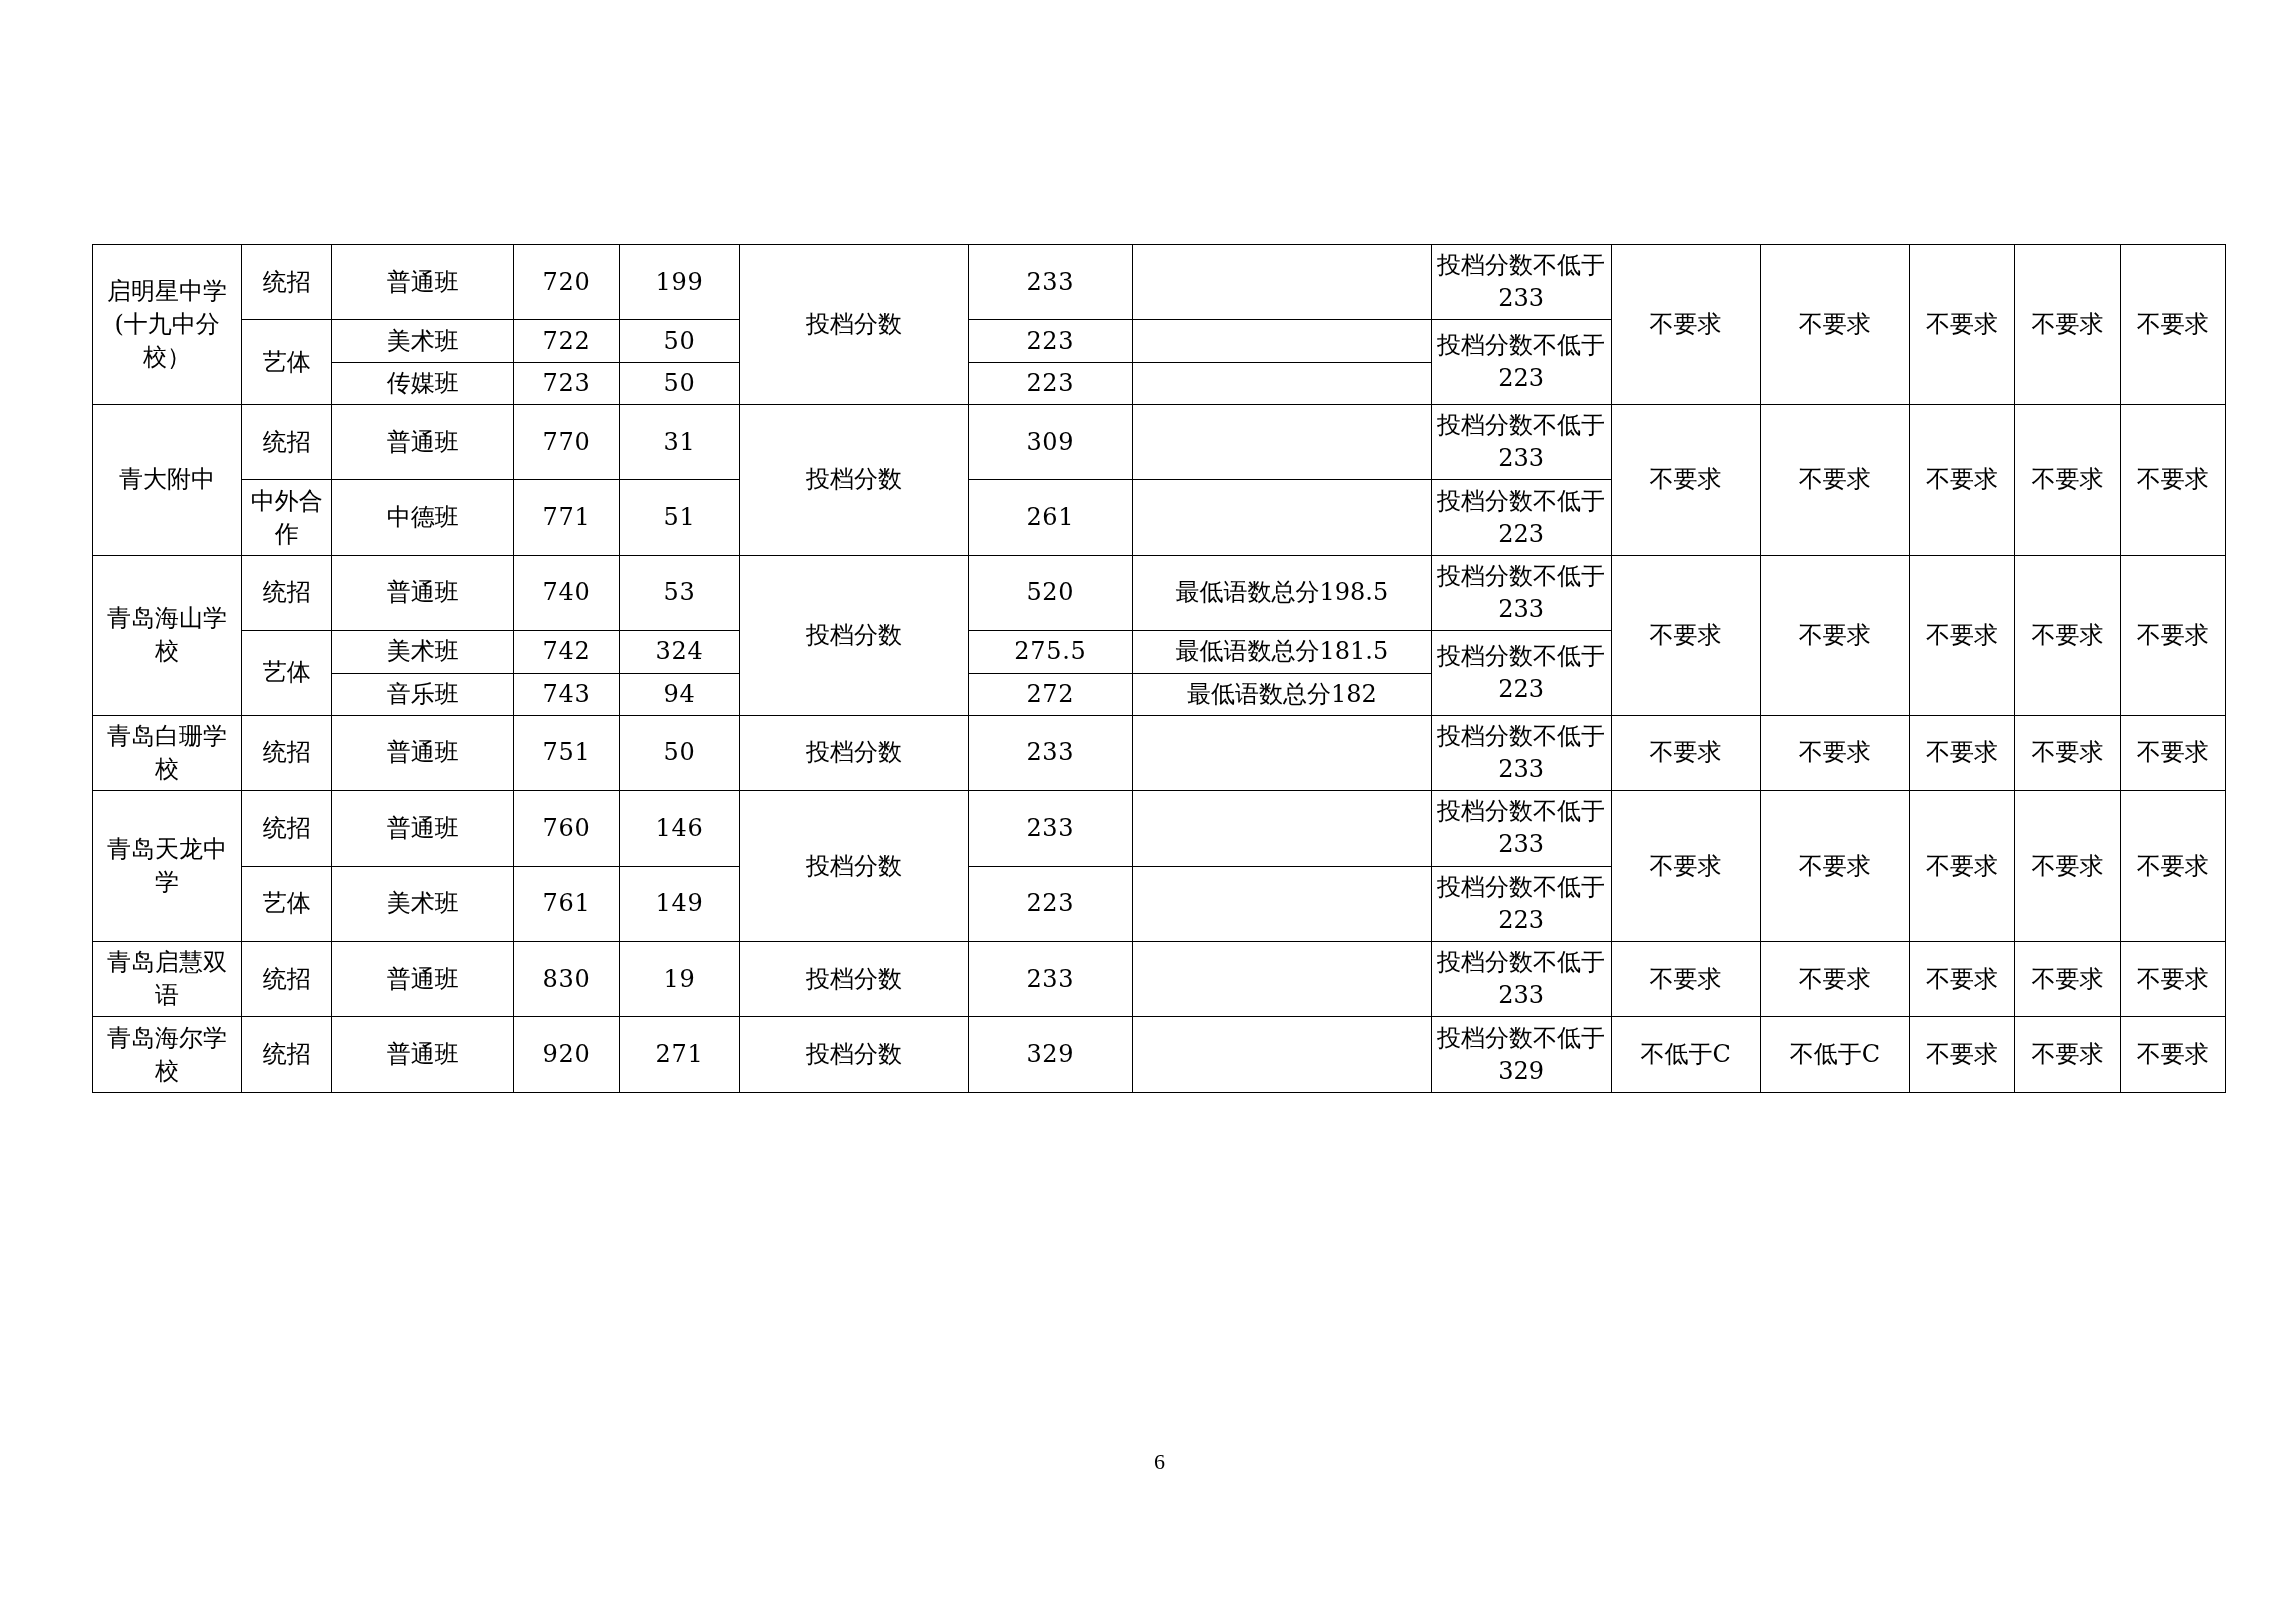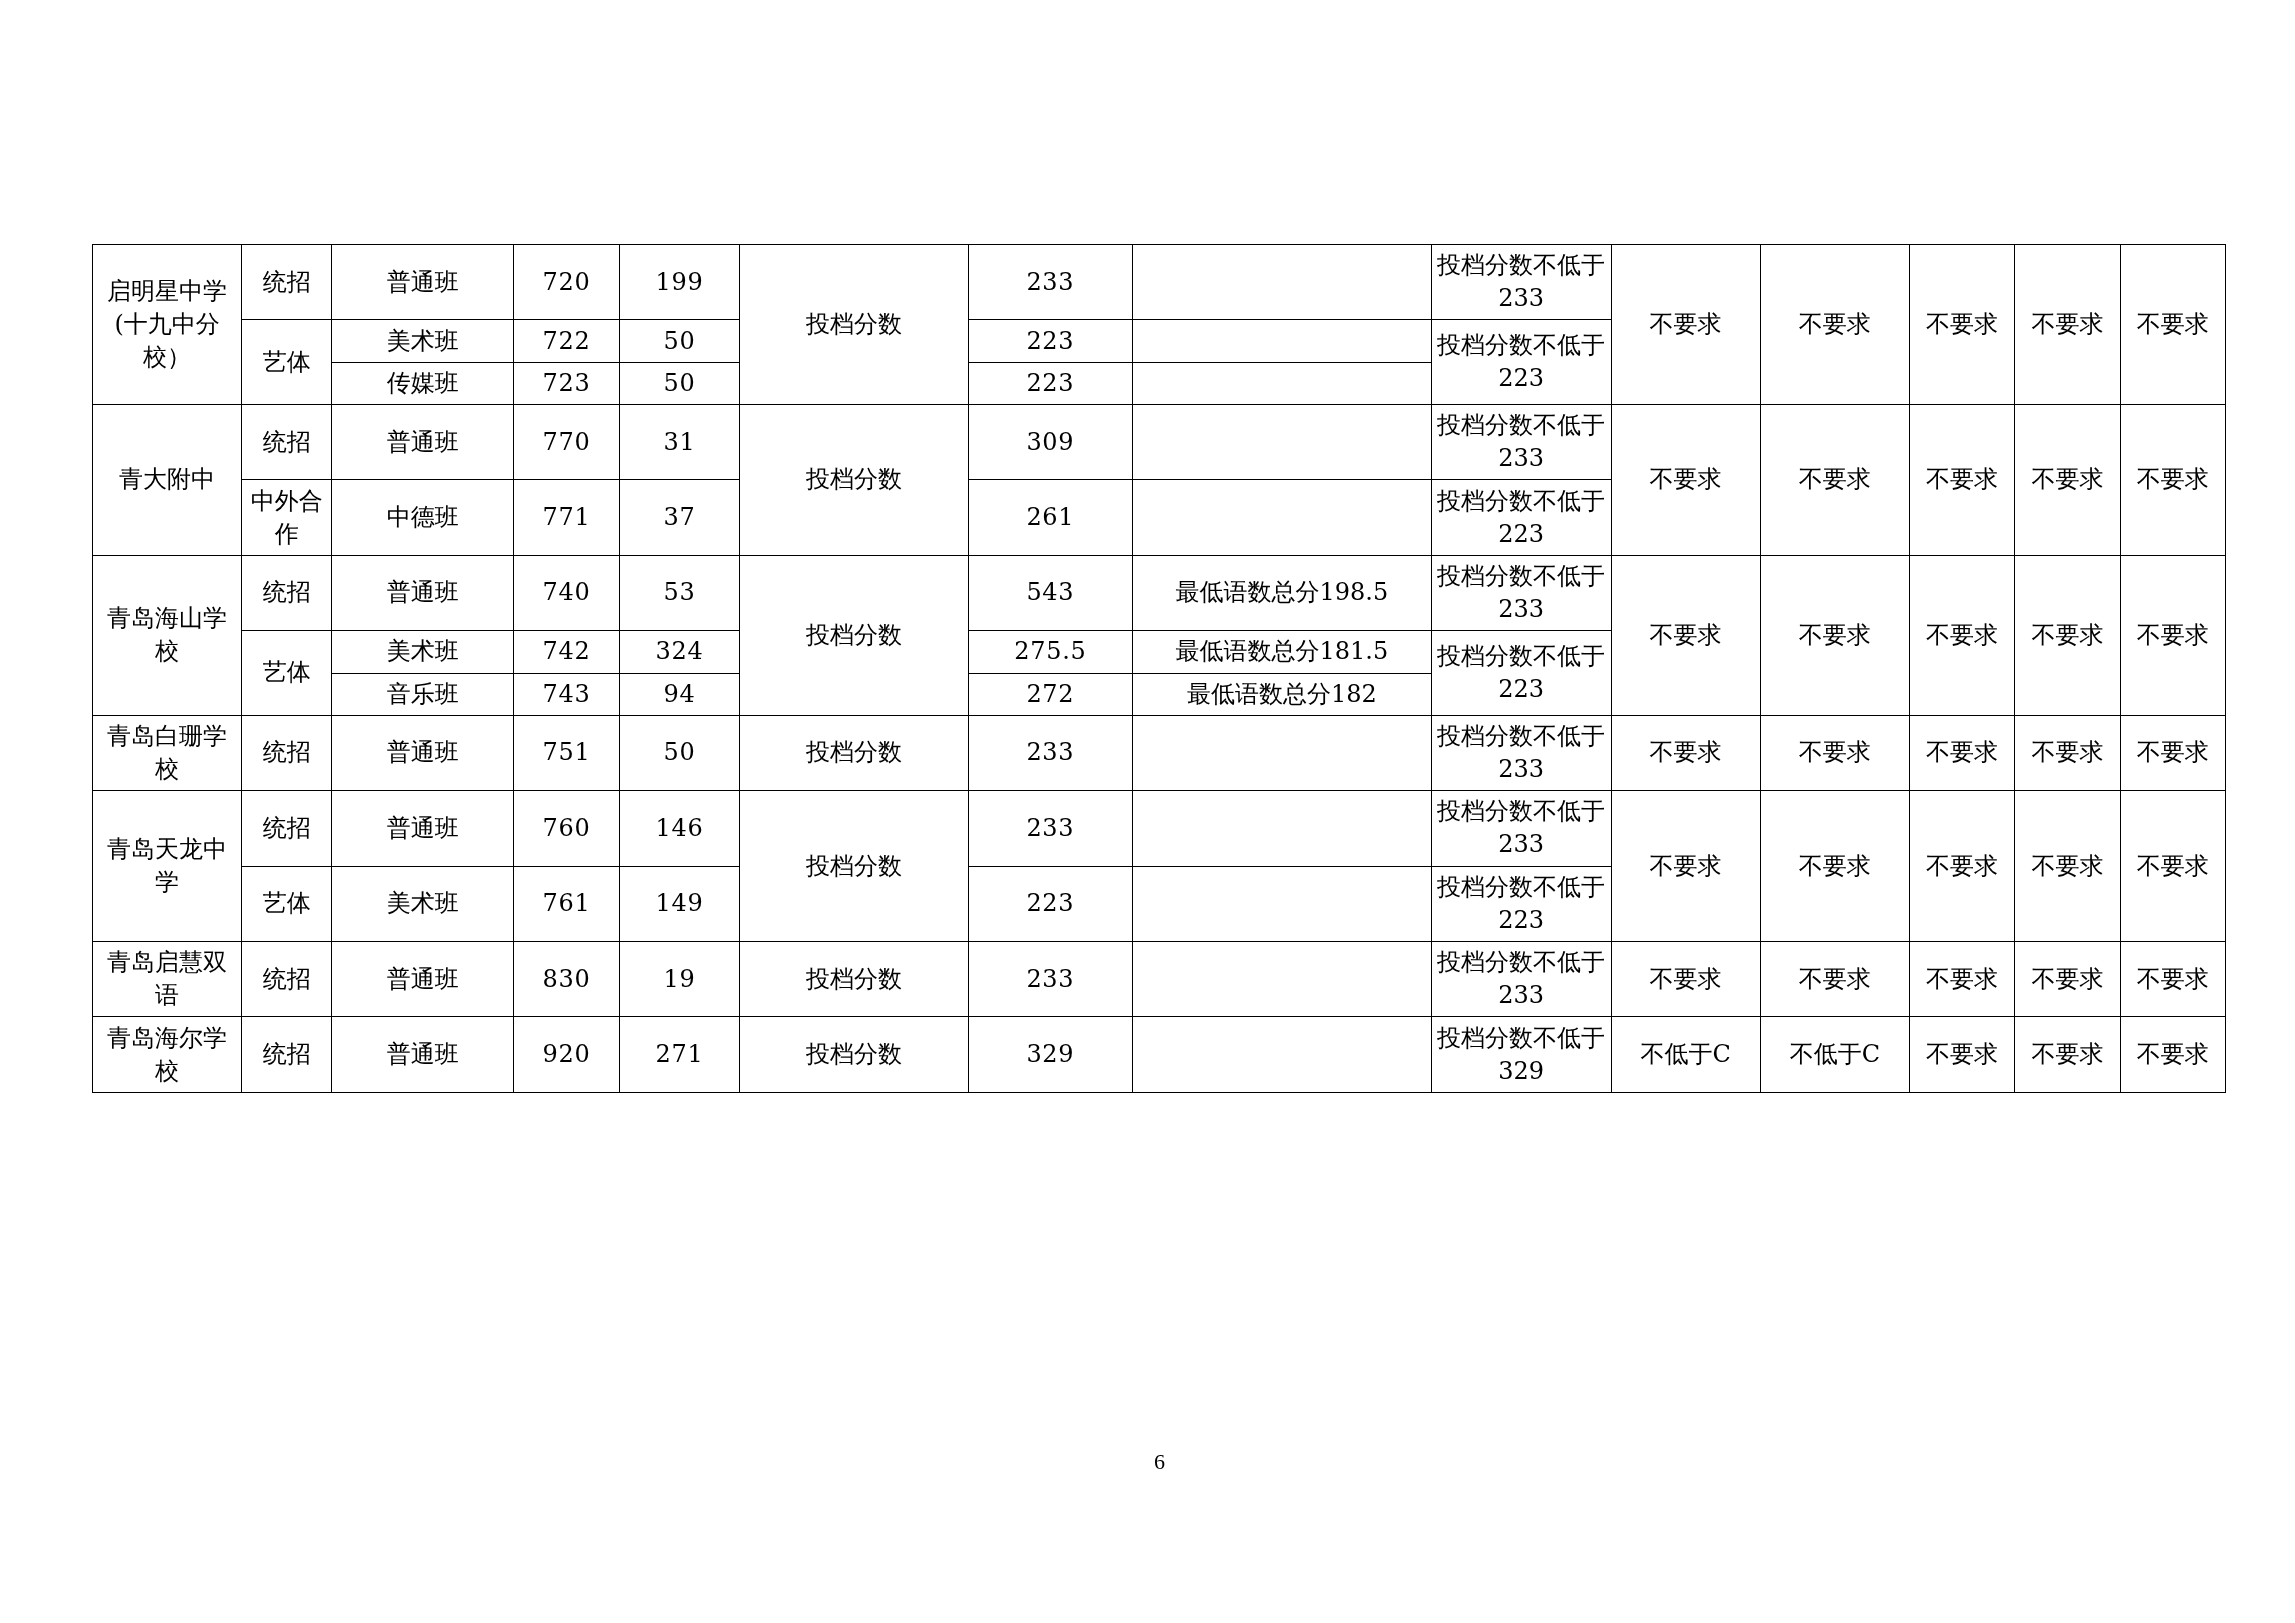--- a/index.html
+++ b/index.html
@@ -124,33 +124,33 @@
           <td class="cell-req" rowspan="2">不要求</td>
           <td class="cell-req" rowspan="2">不要求</td>
           <td class="cell-req" rowspan="2">不要求</td>
           <td class="cell-req" rowspan="2">不要求</td>
           <td class="cell-req" rowspan="2">不要求</td>
         </tr>
         <tr>
           <td class="narrow">中外合作</td>
           <td>中德班</td>
           <td class="num">771</td>
-          <td class="num">37</td>
+          <td class="num">51</td>
           <td class="num">261</td>
           <td class="cell-note"></td>
           <td class="cell-req">投档分数不低于223</td>
         </tr>
         <tr>
           <td class="cell-school" rowspan="3">青岛海山学校</td>
           <td class="narrow">统招</td>
           <td>普通班</td>
           <td class="num">740</td>
           <td class="num">53</td>
           <td rowspan="3">投档分数</td>
-          <td class="num">543</td>
+          <td class="num">520</td>
           <td class="cell-note">最低语数总分198.5</td>
           <td class="cell-req">投档分数不低于233</td>
           <td class="cell-req" rowspan="3">不要求</td>
           <td class="cell-req" rowspan="3">不要求</td>
           <td class="cell-req" rowspan="3">不要求</td>
           <td class="cell-req" rowspan="3">不要求</td>
           <td class="cell-req" rowspan="3">不要求</td>
         </tr>
         <tr>
           <td class="narrow" rowspan="2">艺体</td>

